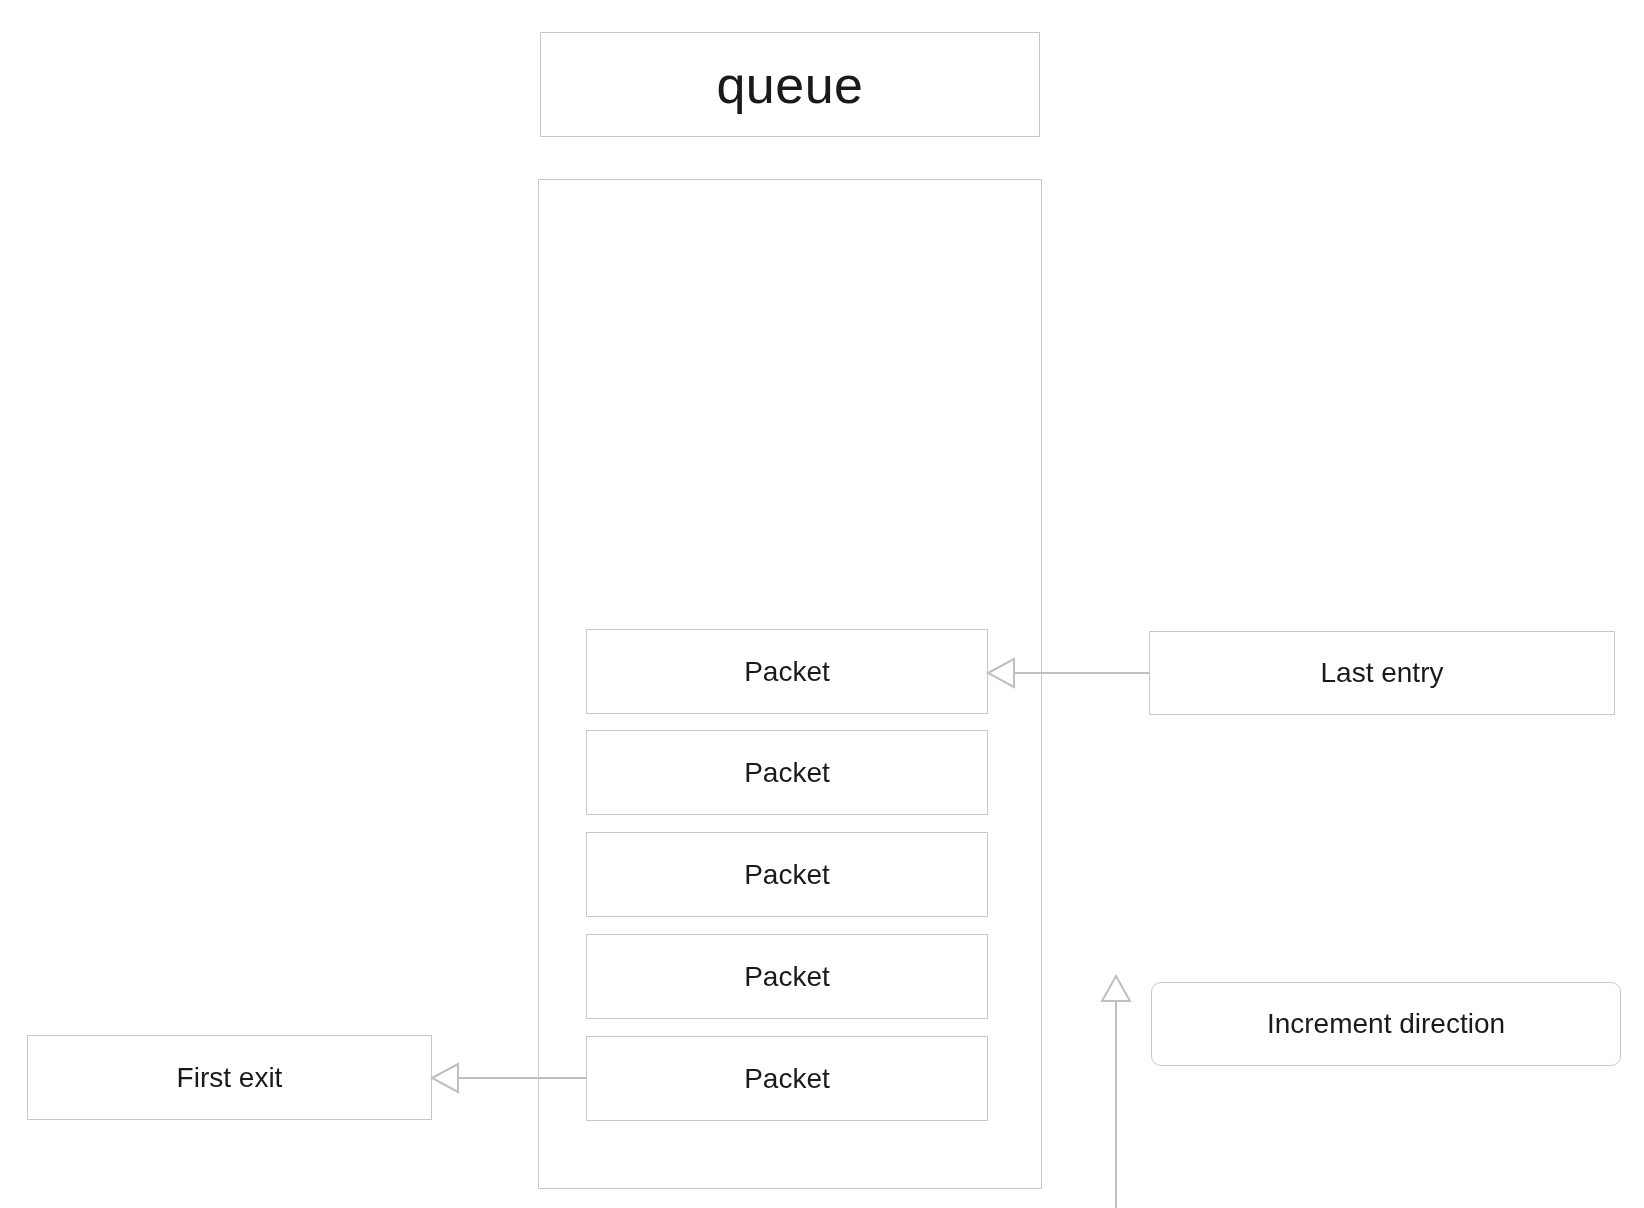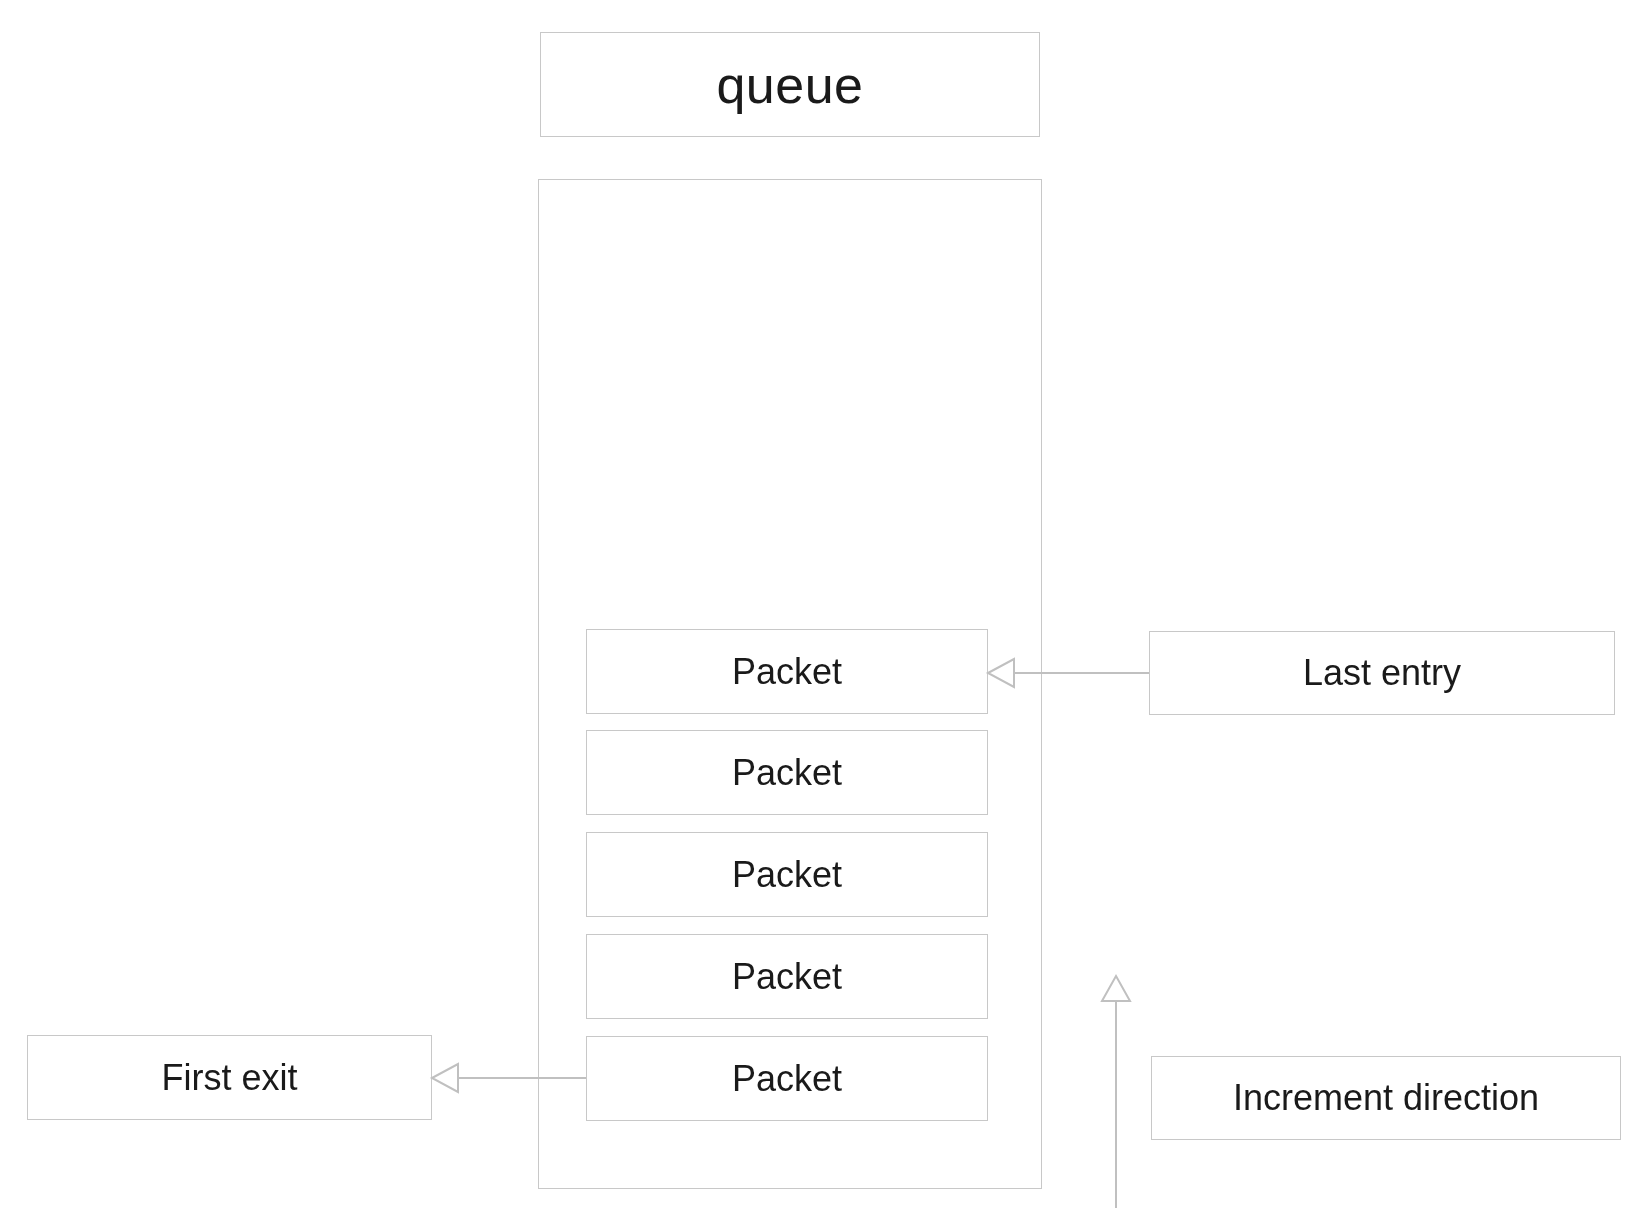--- a/index.html
+++ b/index.html
@@ -19,21 +19,21 @@
     position: absolute;
     box-sizing: border-box;
     border: 1px solid #c8c8c8;
     background: #ffffff;
     display: flex;
     align-items: center;
     justify-content: center;
     color: #1a1a1a;
   }
   .box-label {
-    font-size: 36px;
+    font-size: 28px;
     color: #1a1a1a;
     line-height: 1;
     white-space: nowrap;
   }
 
   
   #title-box {
     left: 540px;
     top: 32px;
     width: 500px;
@@ -76,23 +76,24 @@
     height: 84px;
   }
   #first-exit-box {
     left: 27px;
     top: 1035px;
     width: 405px;
     height: 85px;
   }
   #increment-direction-box {
     left: 1151px;
-    top: 1056px;
+    top: 982px;
     width: 470px;
     height: 84px;
+    border-radius: 10px;
   }
 
   
   #connectors {
     position: absolute;
     left: 0;
     top: 0;
     width: 1644px;
     height: 1208px;
     pointer-events: none;

